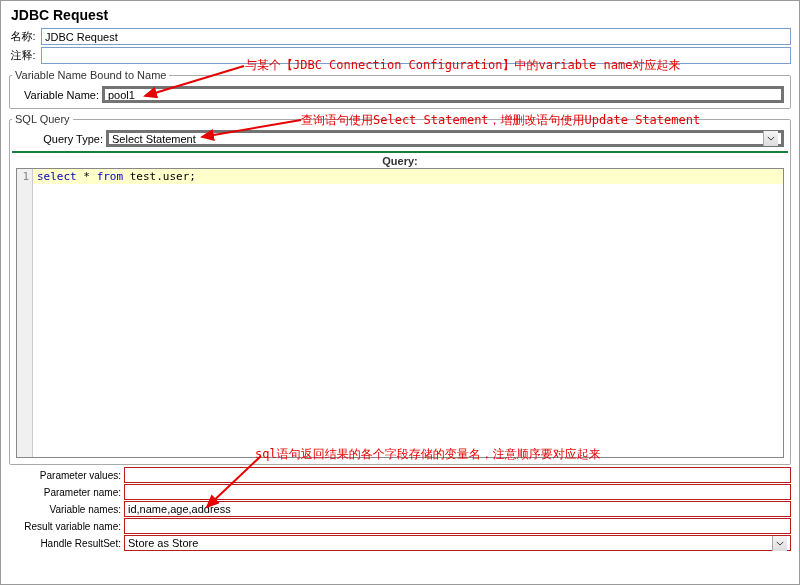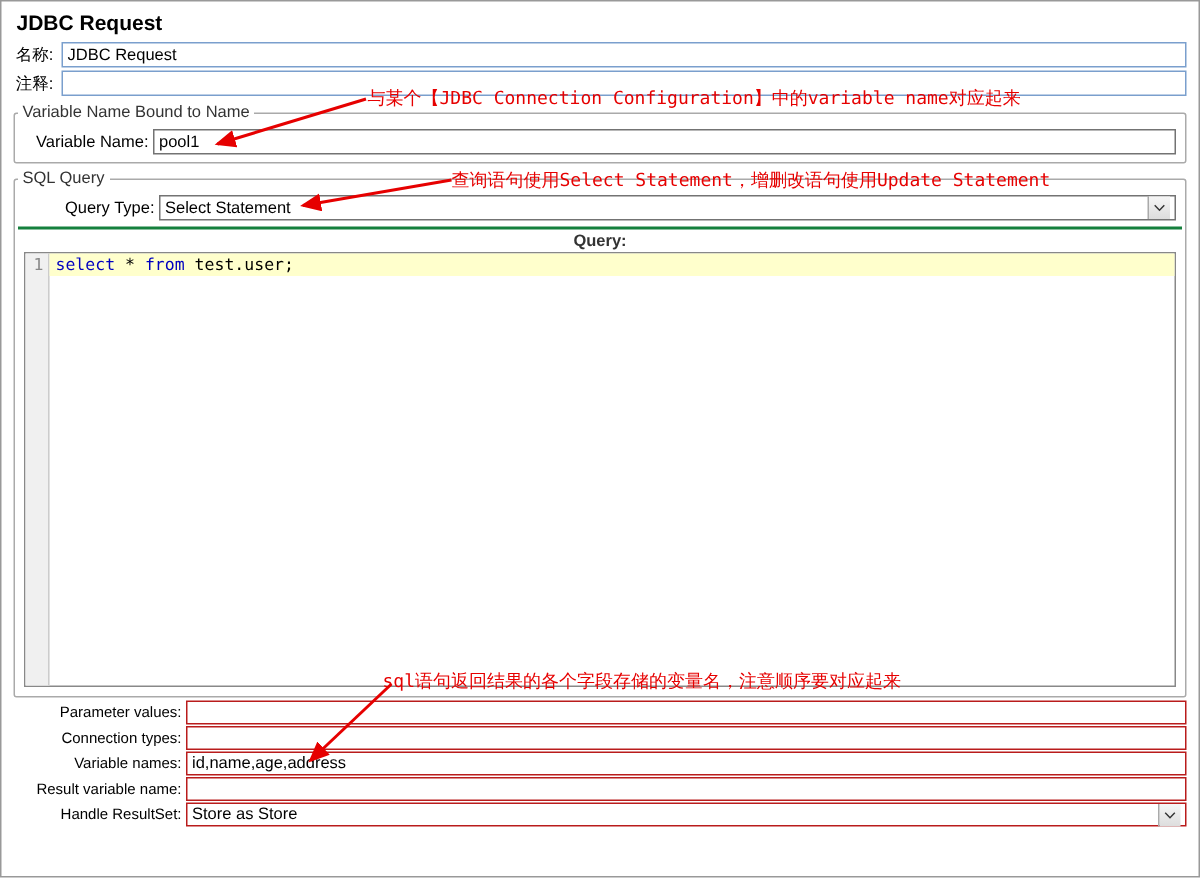--- a/index.html
+++ b/index.html
@@ -70,21 +70,21 @@
     padding: 1px 4px;
   }
   .inner-row label {
     text-align: right;
     padding-right: 3px;
     white-space: nowrap;
   }
   .inner-row input[type=text], .inner-row .combo {
     flex: 1;
     height: 17px;
-    border: 1px solid #737373;
+    border: 3px solid #737373;
     background: #fff;
     font-size: 11px;
     padding: 0 3px;
   }
   .query-label {
     text-align: center;
     font-size: 11px;
     padding: 2px 0 0 0;
     border-top: 2px solid #15803d;
     margin-top: 3px;
@@ -199,21 +199,21 @@
     </div>
   </div>
 </fieldset>
 
 <div class="table-row-group">
   <div class="tr">
     <label>Parameter values:</label>
     <input type="text" value="" style="">
   </div>
   <div class="tr">
-    <label>Connection types:</label>
+    <label>Parameter name:</label>
     <input type="text" value="" style="">
   </div>
   <div class="tr">
     <label>Variable names:</label>
     <input type="text" value="id,name,age,address" style="">
   </div>
   <div class="tr">
     <label>Result variable name:</label>
     <input type="text" value="" style="">
   </div>

